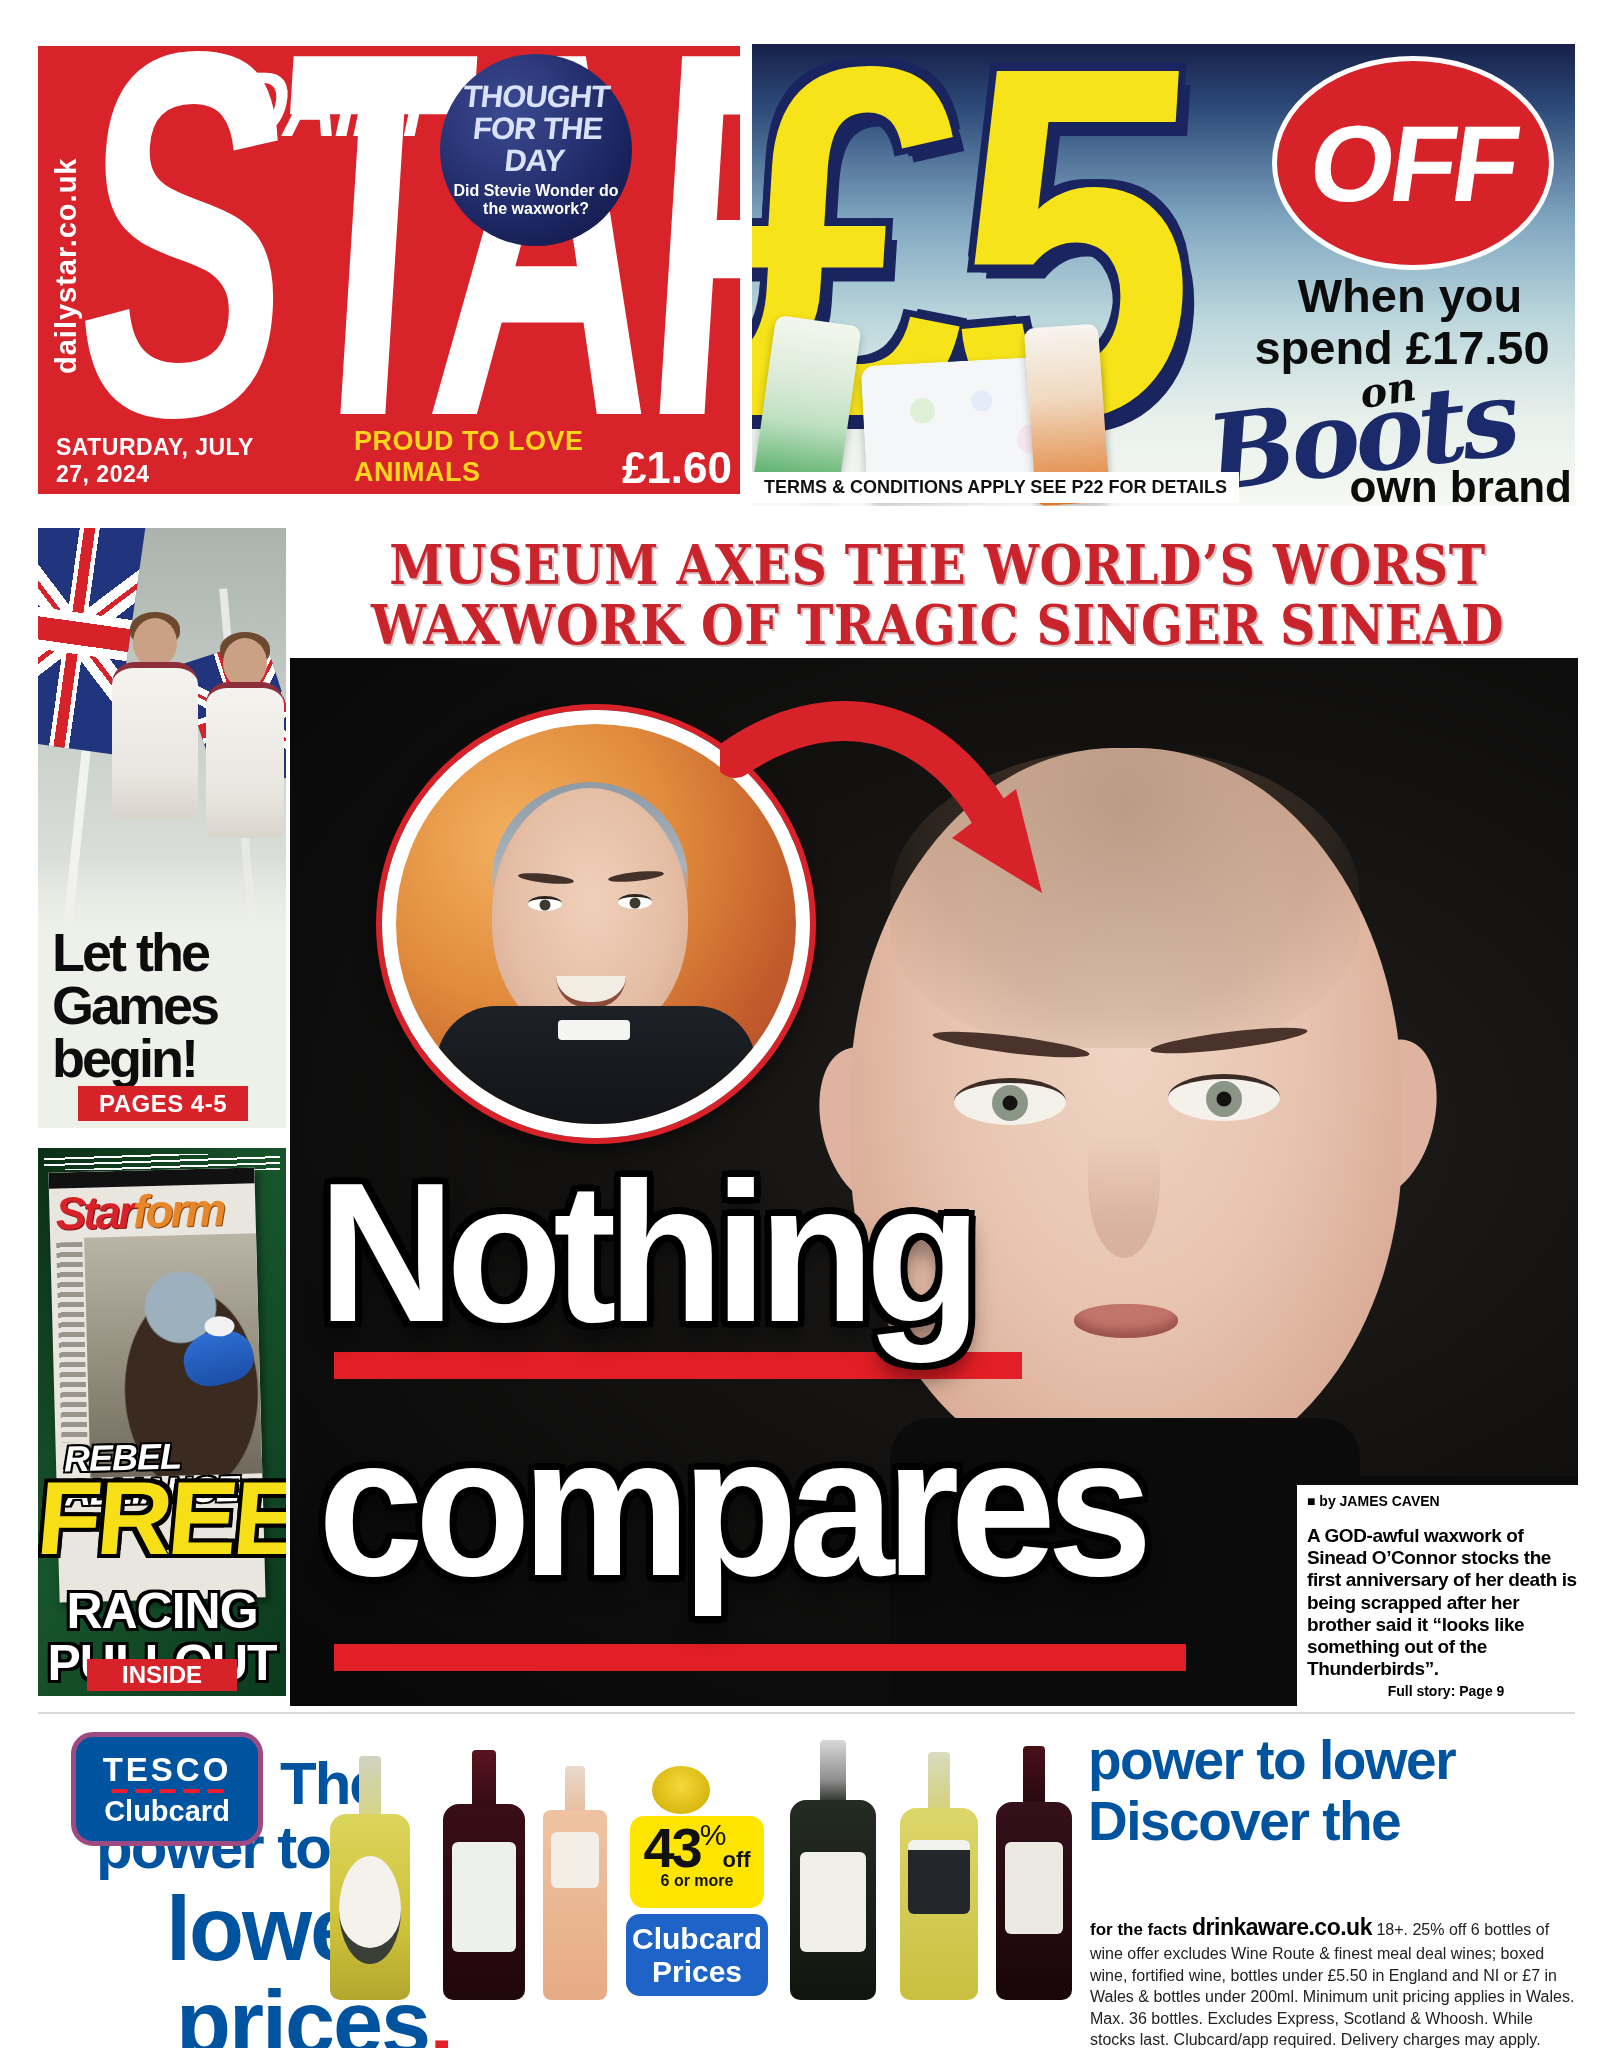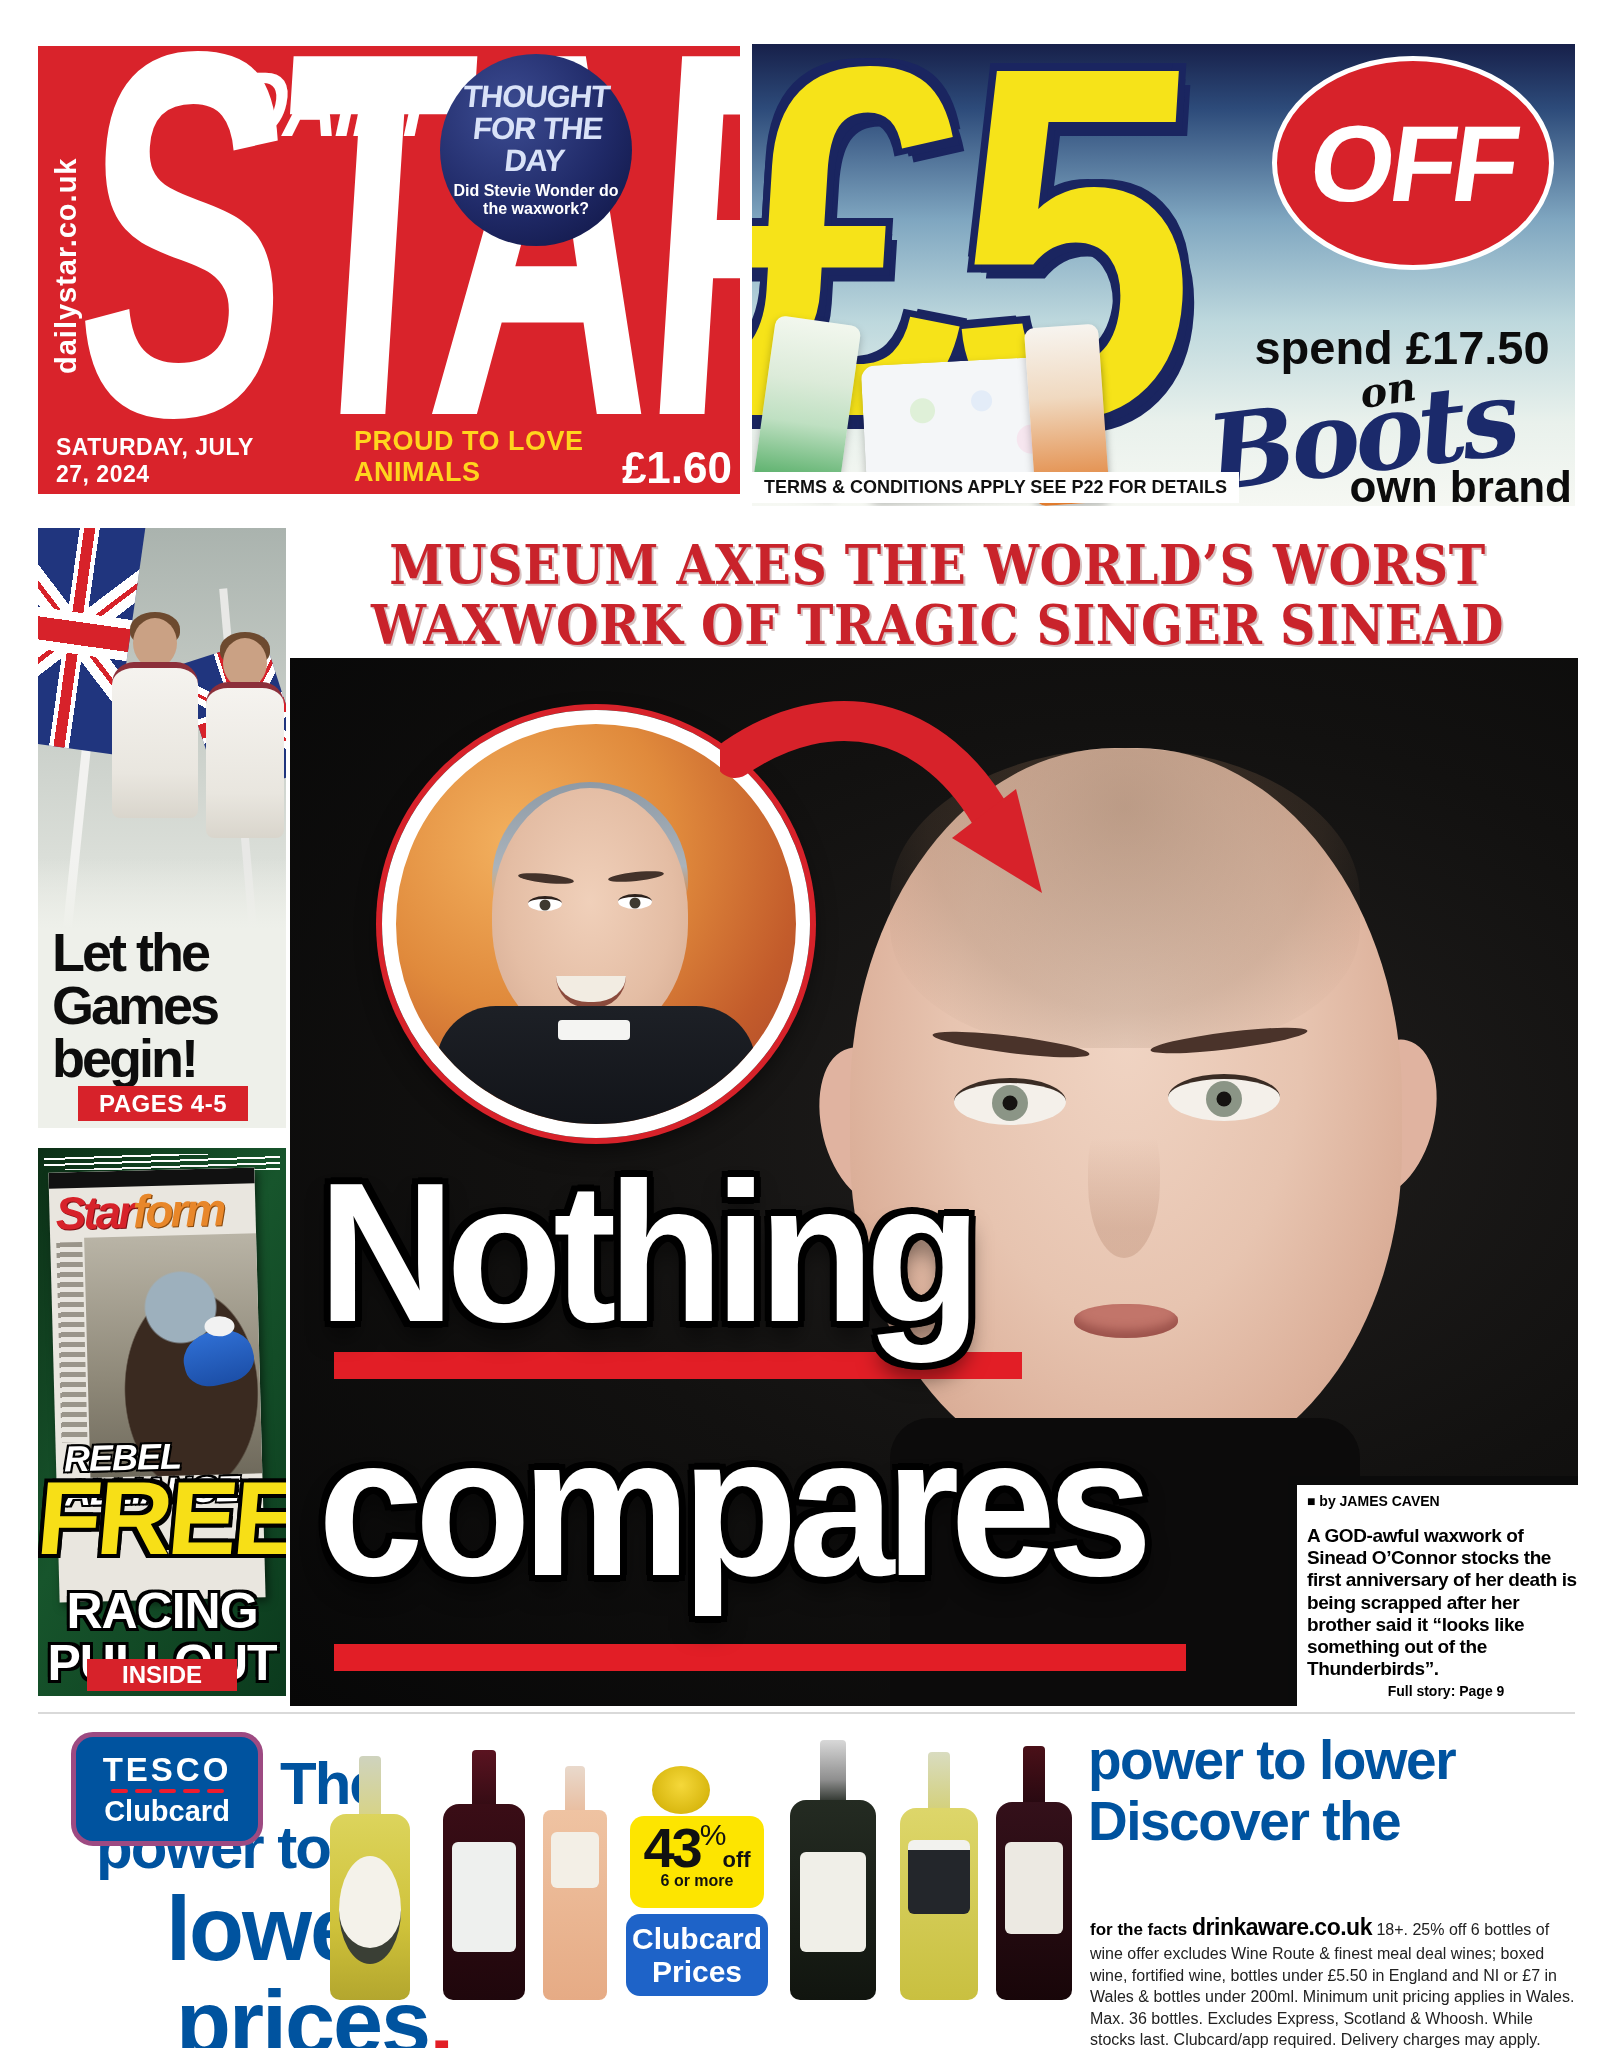--- a/index.html
+++ b/index.html
@@ -240,20 +240,21 @@
       <span class="mh-tag">PROUD TO LOVE ANIMALS</span>
       <span class="mh-price">£1.60</span>
     </div>
   </div>
 
   <div class="abs boots">
     <div class="abs b-amount">£5</div>
     <div class="abs b-off">
       <span>OFF</span>
     </div>
+    <div class="abs b-when1">When you</div>
     <div class="abs b-when2">spend £17.50</div>
     <div class="abs b-on">on</div>
     <div class="abs b-brand">Boots</div>
     <div class="abs b-own">own brand products</div>
     <div class="abs tube-green"></div>
     <div class="abs wipes"></div>
     <div class="abs tube-orange"></div>
     <div class="abs b-terms"><span>TERMS &amp; CONDITIONS APPLY SEE P22 FOR DETAILS</span></div>
   </div>
 

